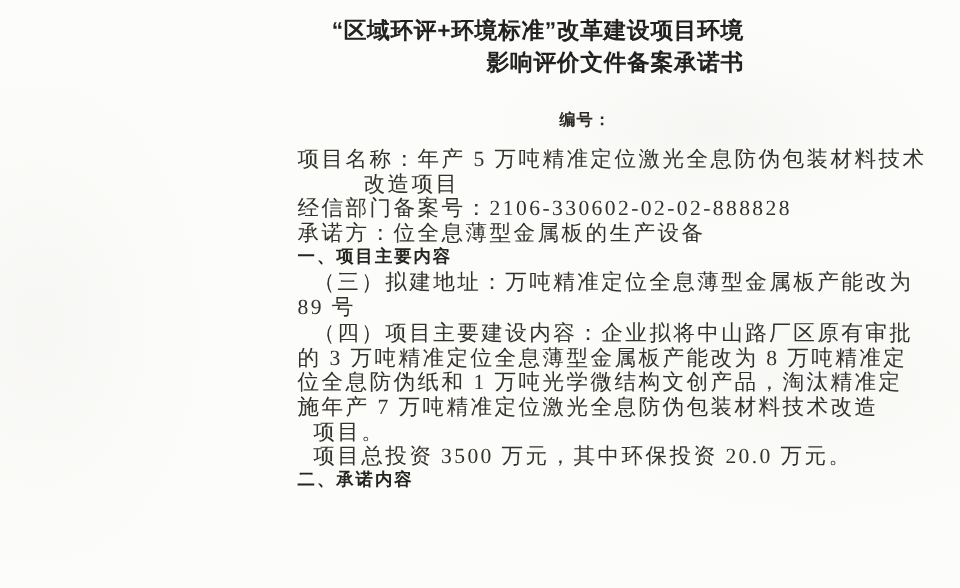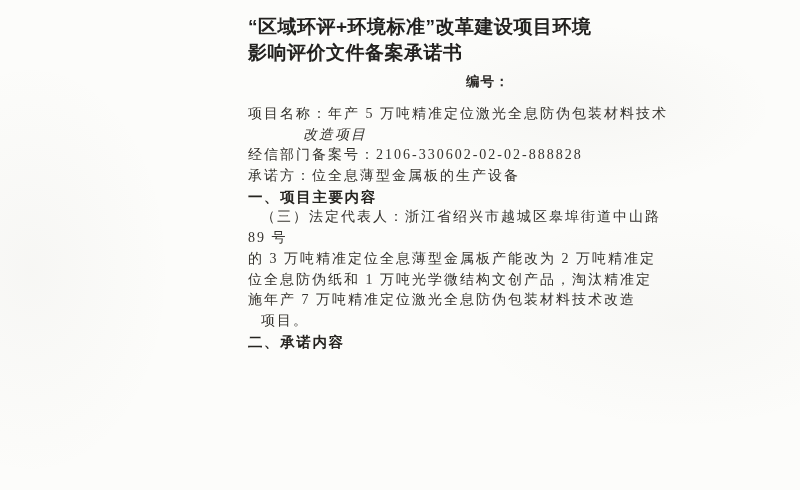--- a/index.html
+++ b/index.html
@@ -20,53 +20,53 @@
     color: #32302c;
   }
   .doc {
     position: absolute;
     left: 248px;
     top: 14px;
     width: 420px;
   }
   .title {
     width: 372px;
-    text-align: left;
+    text-align: right;
     font-family: "Liberation Sans", "DejaVu Sans", sans-serif;
     font-weight: bold;
     color: #232220;
     font-size: 19px;
     line-height: 26px;
     letter-spacing: 0.5px;
   }
   .serial {
-    margin-top: 6px;
+    margin-top: 24px;
     height: 20px;
     line-height: 20px;
     padding-left: 218px;
     font-size: 13.5px;
     font-weight: bold;
     letter-spacing: 1px;
     color: #2c2a27;
   }
   .body-block {
     margin-top: 12px;
   }
   .line {
     height: 20.7px;
     line-height: 20.7px;
-    font-size: 14px;
+    font-size: 18px;
     letter-spacing: 2px;
     white-space: nowrap;
     color: #34322d;
   }
   .ind1 { padding-left: 13px; }
-  .ind-cont { padding-left: 55px; font-style: italic; }
+  .ind-cont { padding-left: 55px; }
   .hei {
-    font-family: Liberation Sans, sans-serif;
+    font-family: Liberation Mono, monospace;
     font-weight: bold;
     color: #262420;
     letter-spacing: 1.6px;
     font-size: 14.5px;
   }
 </style>
 </head>
 <body>
 
 <div class="page">
@@ -79,27 +79,29 @@
 
     <div class="serial">编号：</div>
 
     <div class="body-block">
       <div class="line">项目名称：年产 5 万吨精准定位激光全息防伪包装材料技术</div>
       <div class="line ind-cont">改造项目</div>
       <div class="line">经信部门备案号：2106-330602-02-02-888828</div>
       <div class="line">承诺方：位全息薄型金属板的生产设备</div>
 
       <div class="line hei">一、项目主要内容</div>
-      <div class="line ind1">（三）法定代表人：浙江省绍兴市越城区皋埠街道中山路</div>
+      <div class="line ind1">（三）拟建地址：万吨精准定位全息薄型金属板产能改为</div>
       <div class="line">89 号</div>
 
-      <div class="line">的 3 万吨精准定位全息薄型金属板产能改为 2 万吨精准定</div>
+      <div class="line ind1">（四）项目主要建设内容：企业拟将中山路厂区原有审批</div>
+      <div class="line">的 3 万吨精准定位全息薄型金属板产能改为 8 万吨精准定</div>
       <div class="line">位全息防伪纸和 1 万吨光学微结构文创产品，淘汰精准定</div>
       <div class="line">施年产 7 万吨精准定位激光全息防伪包装材料技术改造</div>
       <div class="line ind1">项目。</div>
 
+      <div class="line ind1">项目总投资 3500 万元，其中环保投资 20.0 万元。</div>
 
       <div class="line hei">二、承诺内容</div>
 
     </div>
 
   </div>
 </div>
 
 </body></html>

